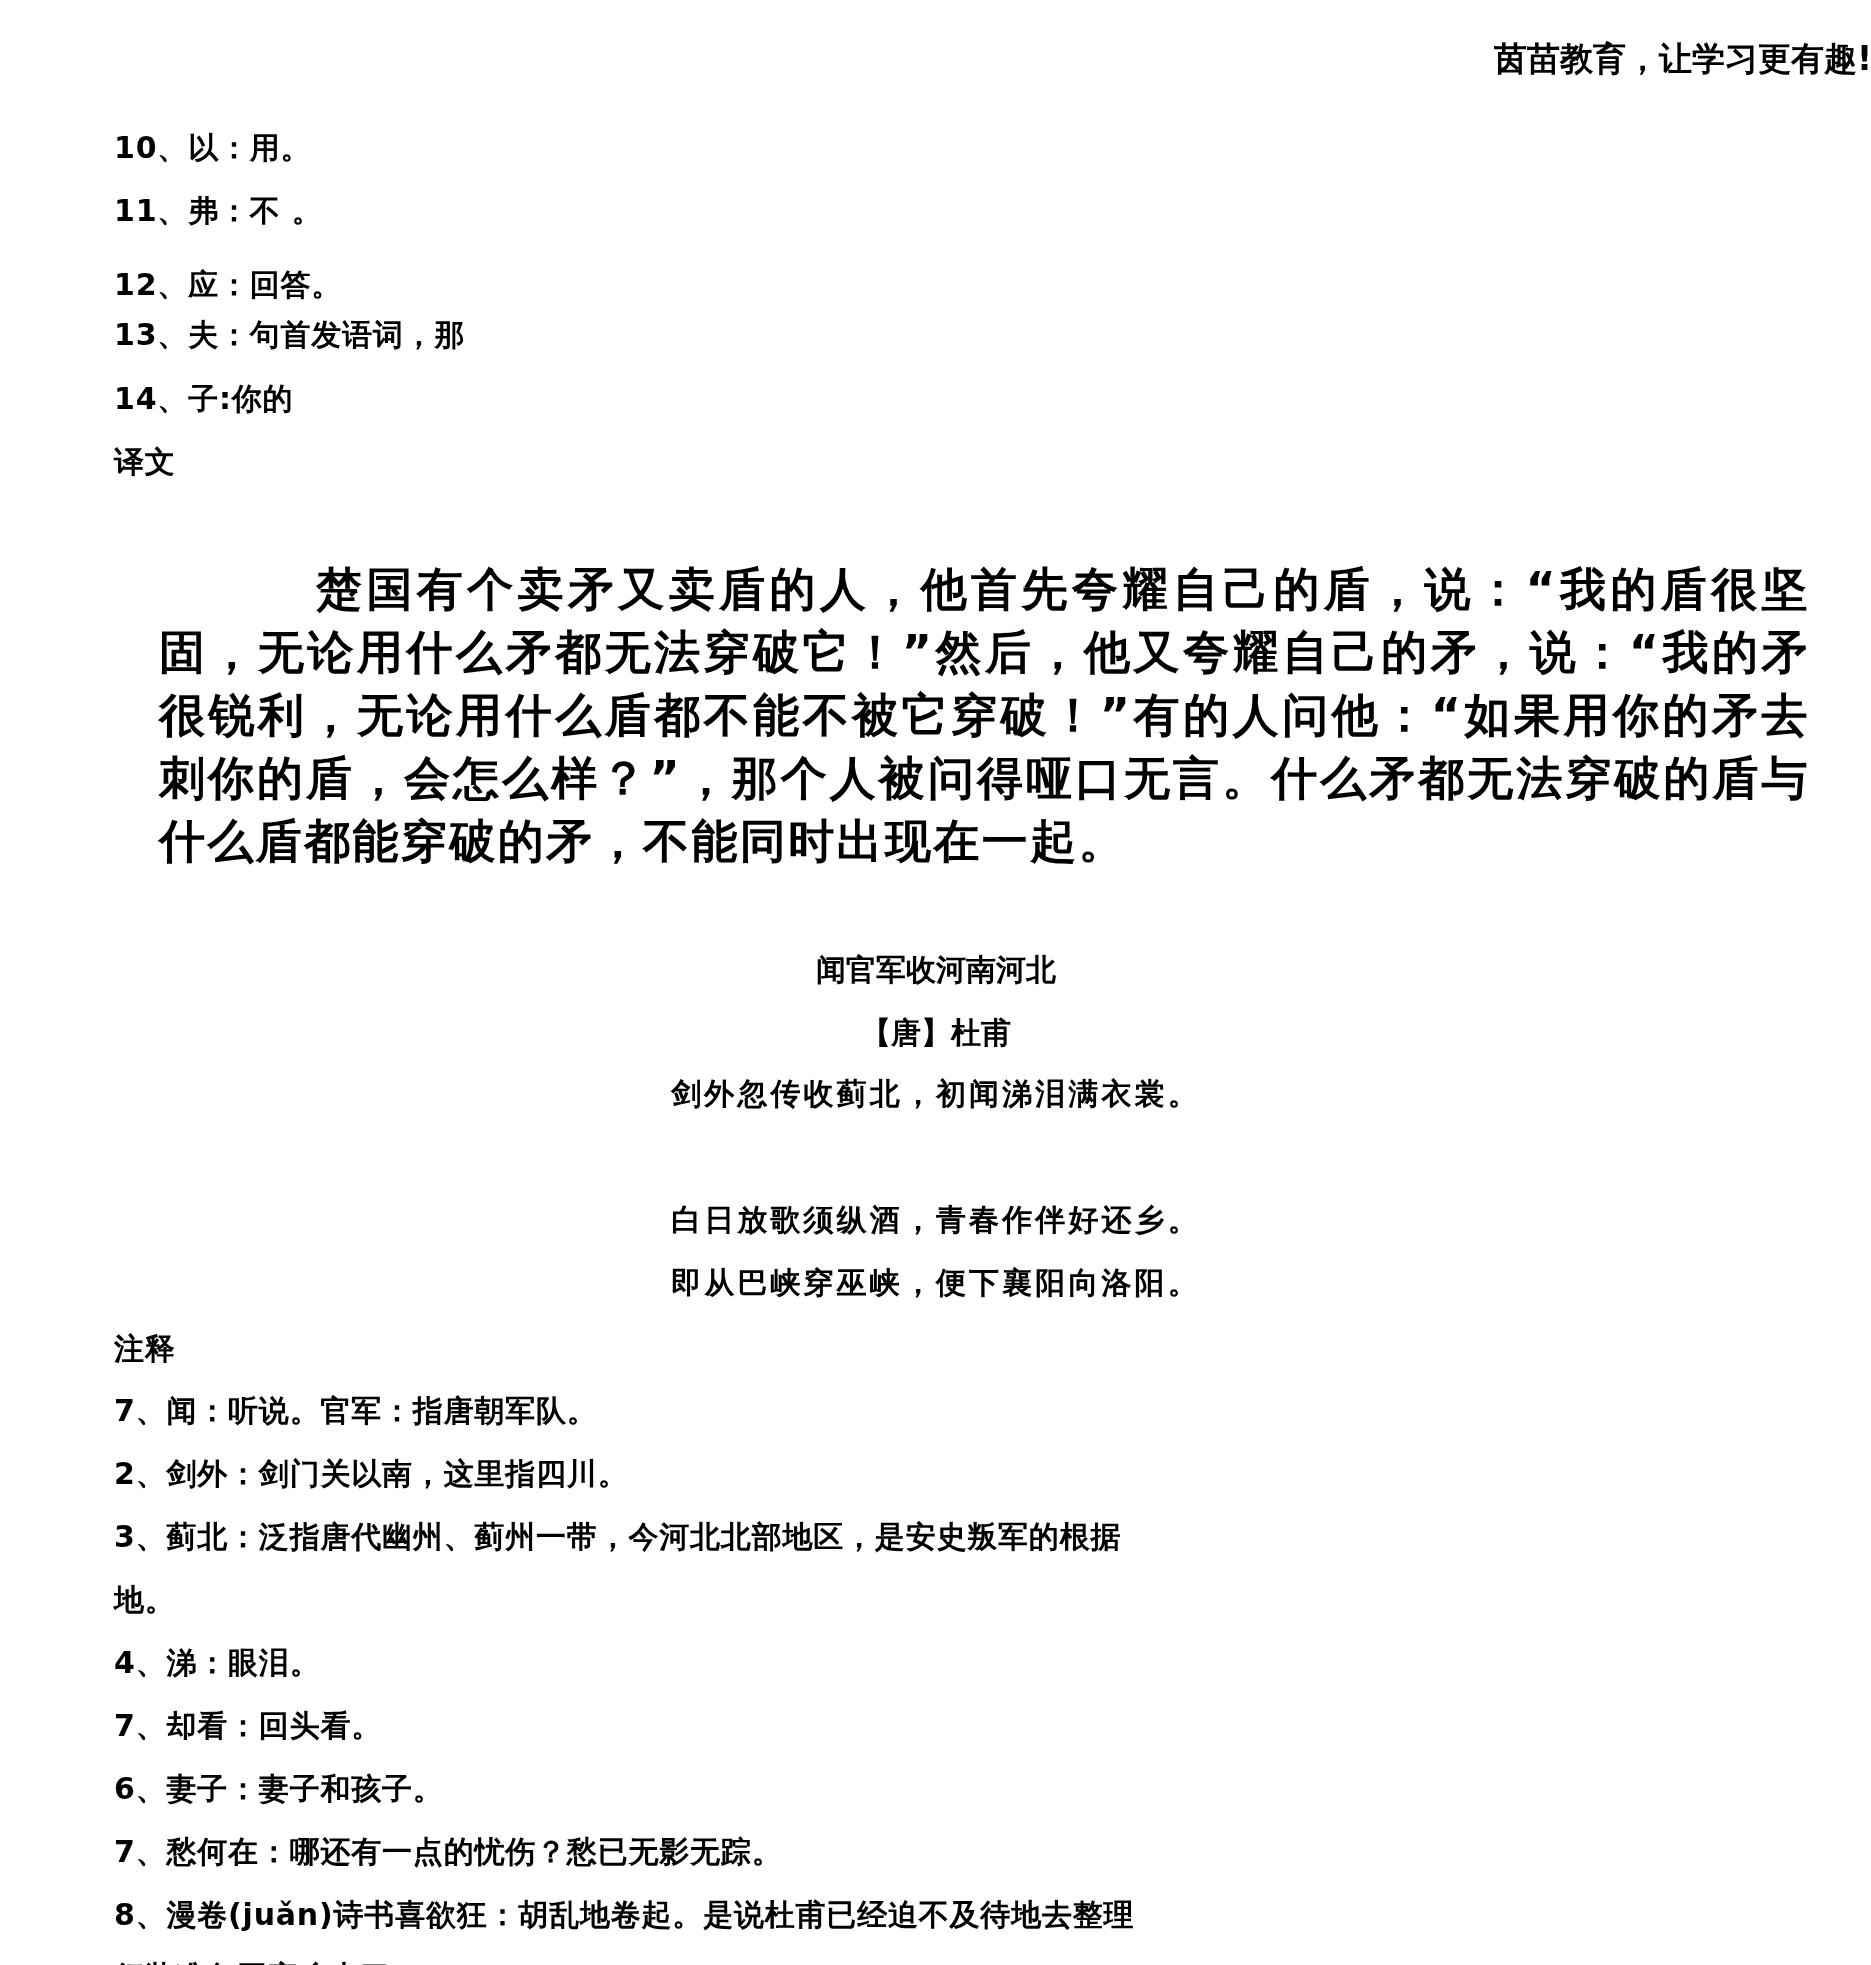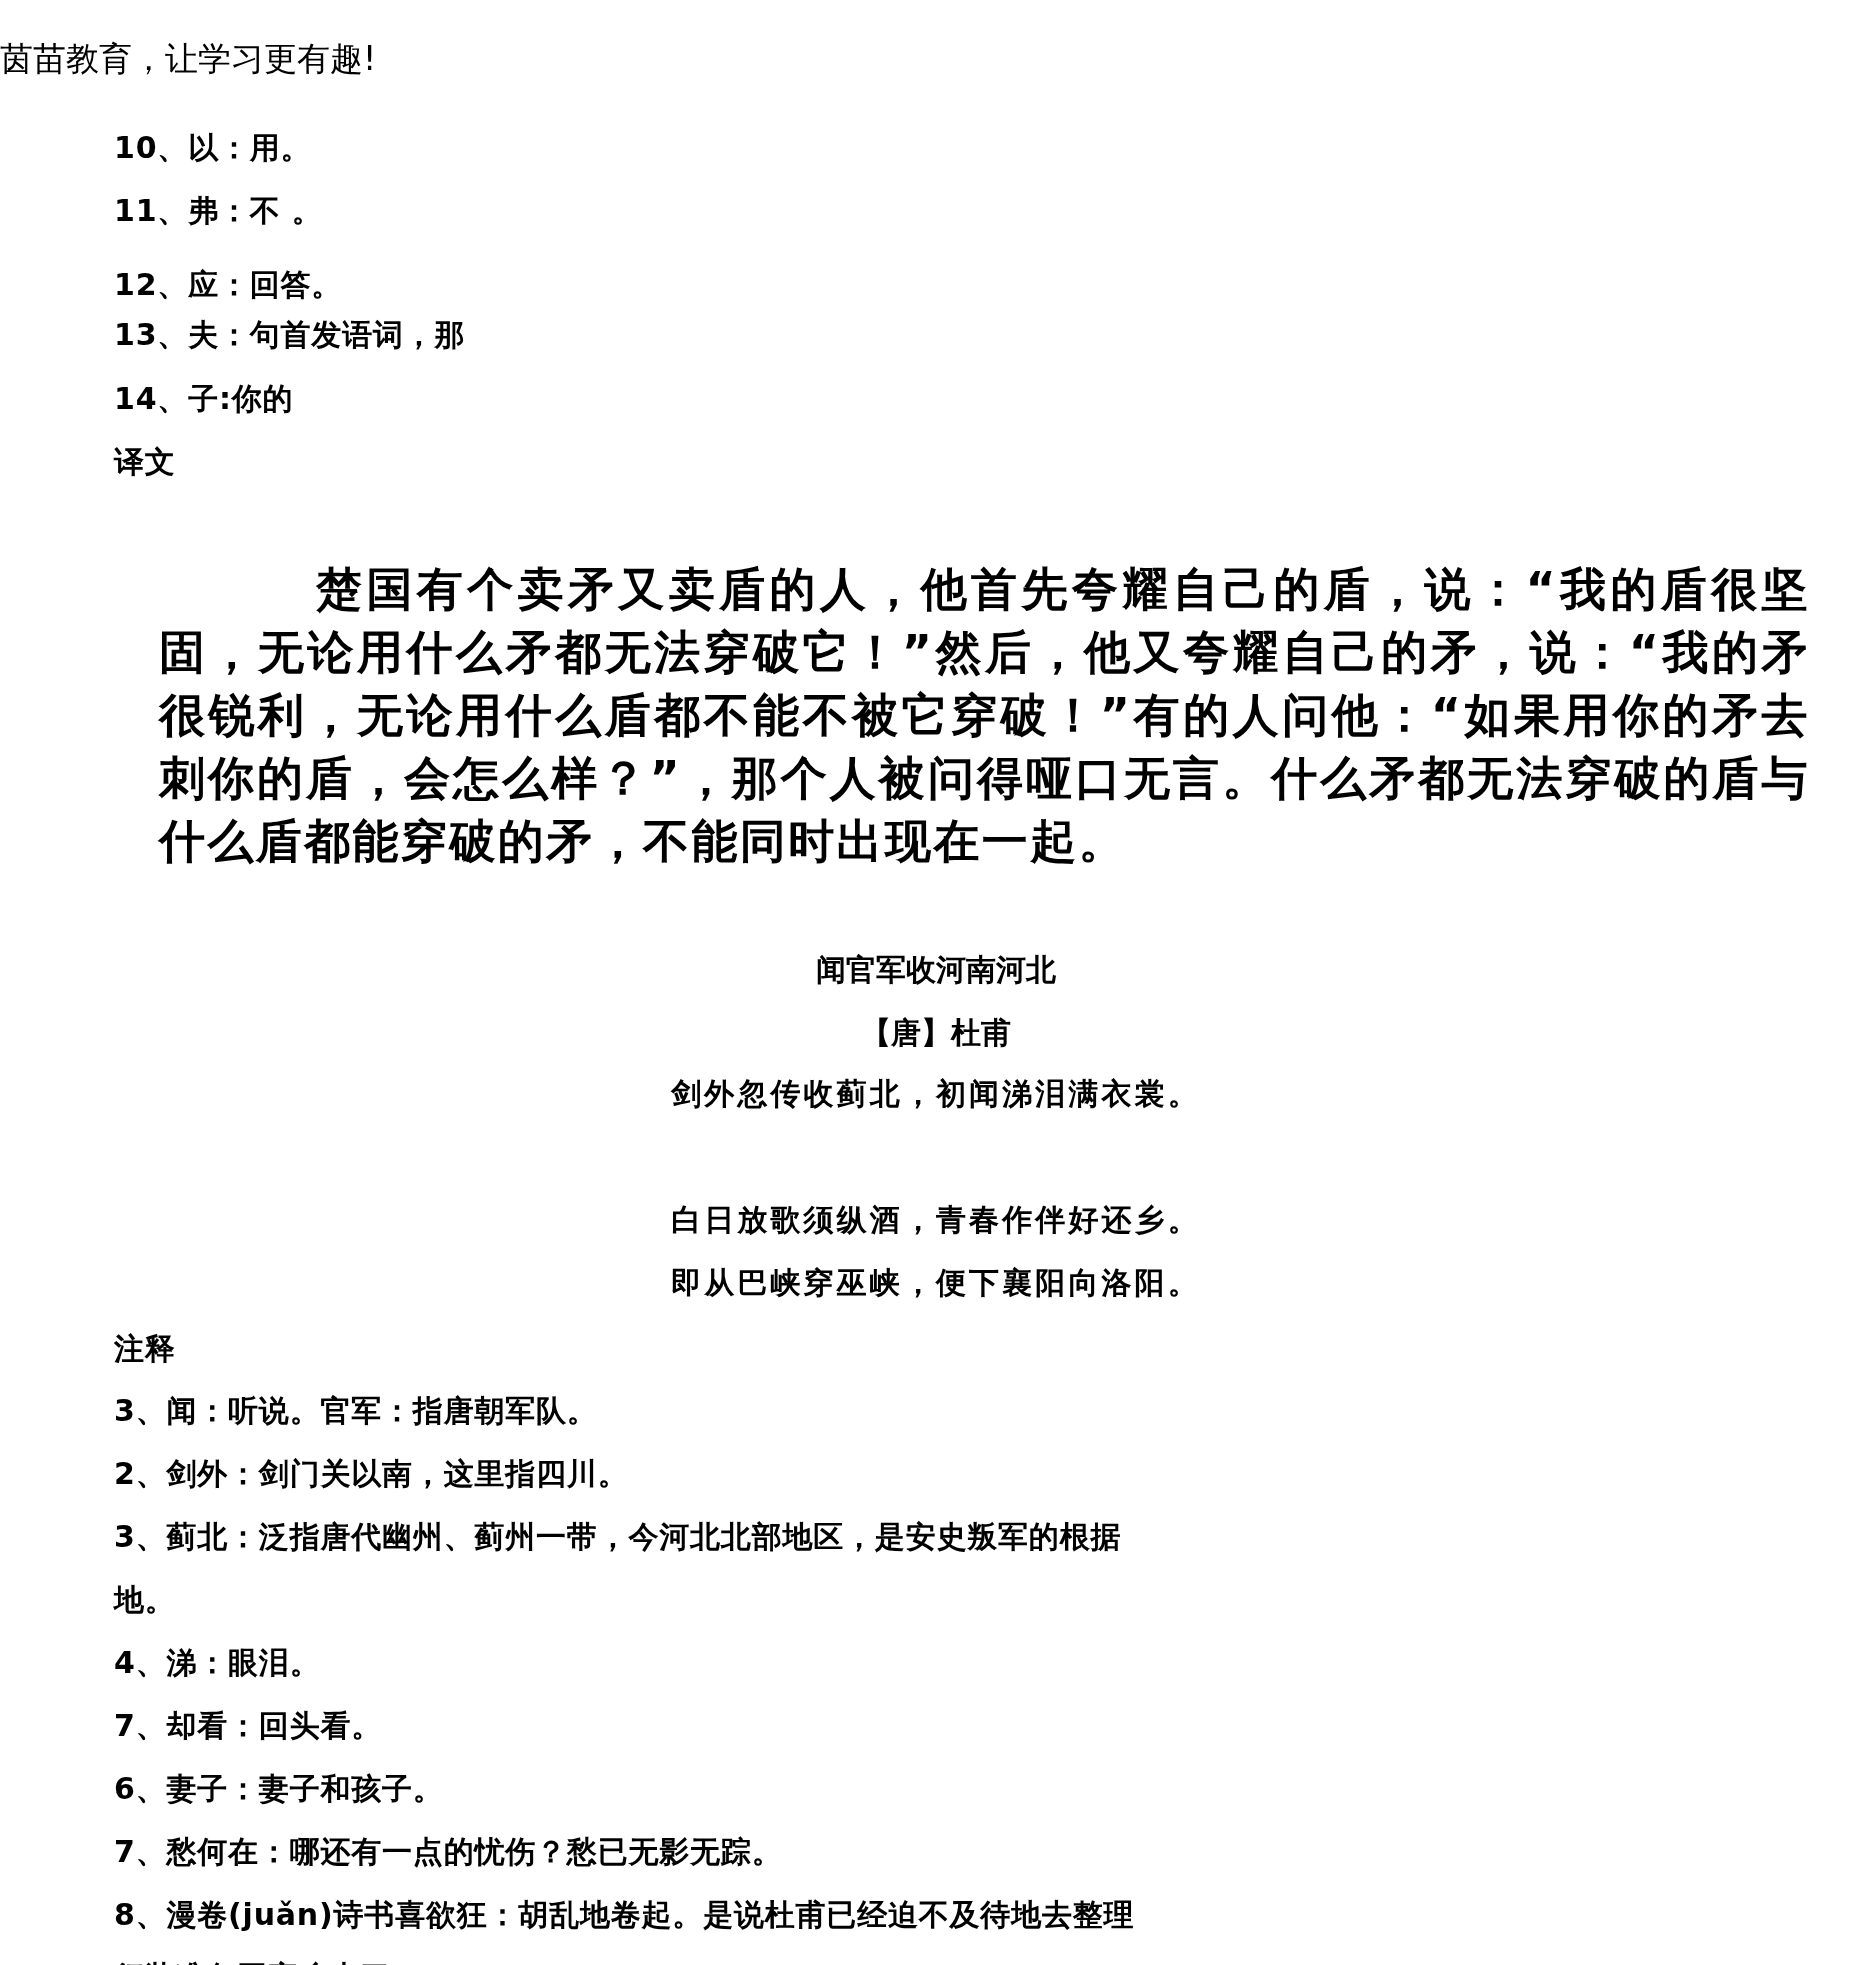--- a/index.html
+++ b/index.html
@@ -4,21 +4,21 @@
 <style>
   html, body { margin: 0; padding: 0; background: #ffffff; }
   body {
     width: 1872px; height: 2647px; position: relative; overflow: hidden;
     font-family: "DejaVu Sans", "Liberation Sans", sans-serif;
     color: #000000;
   }
   .page { position: absolute; left: 0; top: 0; width: 1872px; height: 2647px; }
   .header {
     position: absolute; top: 35px; left: 0; width: 100%;
-    text-align: left; font-size: 33px; font-weight: normal; line-height: 47px;
+    text-align: right; font-size: 33px; font-weight: bold; line-height: 47px;
   }
   .line {
     position: absolute; left: 114px; font-size: 30px; font-weight: bold;
     line-height: 59px; white-space: nowrap; letter-spacing: 0.8px;
   }
   .para {
     position: absolute; left: 114px; width: 1651px; font-size: 46px; font-weight: bold;
     line-height: 63px; text-indent: 157px; letter-spacing: 2.4px; text-align: justify; margin-left: 45px;
   }
   .center {
@@ -45,21 +45,21 @@
   <div class="para" style="top:558px">楚国有个卖矛又卖盾的人，他首先夸耀自己的盾，说：“我的盾很坚固，无论用什么矛都无法穿破它！”然后，他又夸耀自己的矛，说：“我的矛很锐利，无论用什么盾都不能不被它穿破！”有的人问他：“如果用你的矛去刺你的盾，会怎么样？”，那个人被问得哑口无言。什么矛都无法穿破的盾与什么盾都能穿破的矛，不能同时出现在一起。</div>
 
   <div class="center" style="top:939px">闻官军收河南河北</div>
   <div class="center" style="top:1002px">【唐】杜甫</div>
   <div class="center poem-line" style="top:1065px">剑外忽传收蓟北，初闻涕泪满衣裳。</div>
   <div class="center poem-line" style="top:1191px">白日放歌须纵酒，青春作伴好还乡。</div>
   <div class="center poem-line" style="top:1254px">即从巴峡穿巫峡，便下襄阳向洛阳。</div>
 
   <div class="line" style="top:1319px">注释</div>
 
-  <div class="line" style="top:1381px">3、闻：听说。官军：指唐朝军队。</div>
+  <div class="line" style="top:1381px">7、闻：听说。官军：指唐朝军队。</div>
   <div class="line" style="top:1444px">2、剑外：剑门关以南，这里指四川。</div>
   <div class="line" style="top:1507px">3、蓟北：泛指唐代幽州、蓟州一带，今河北北部地区，是安史叛军的根据</div>
   <div class="line" style="top:1570px">地。</div>
   <div class="line" style="top:1633px">4、涕：眼泪。</div>
   <div class="line" style="top:1696px">7、却看：回头看。</div>
   <div class="line" style="top:1759px">6、妻子：妻子和孩子。</div>
   <div class="line" style="top:1822px">7、愁何在：哪还有一点的忧伤？愁已无影无踪。</div>
   <div class="line" style="top:1885px">8、漫卷(juǎn)诗书喜欲狂：胡乱地卷起。是说杜甫已经迫不及待地去整理</div>
   <div class="line" style="top:1947px">行装准备回家乡去了。</div>
 

